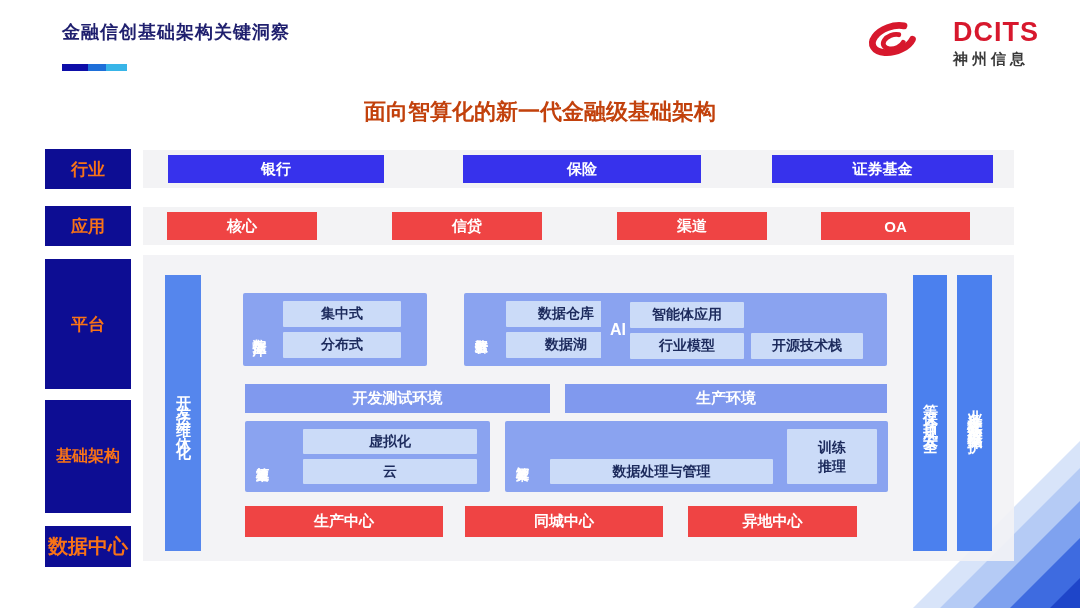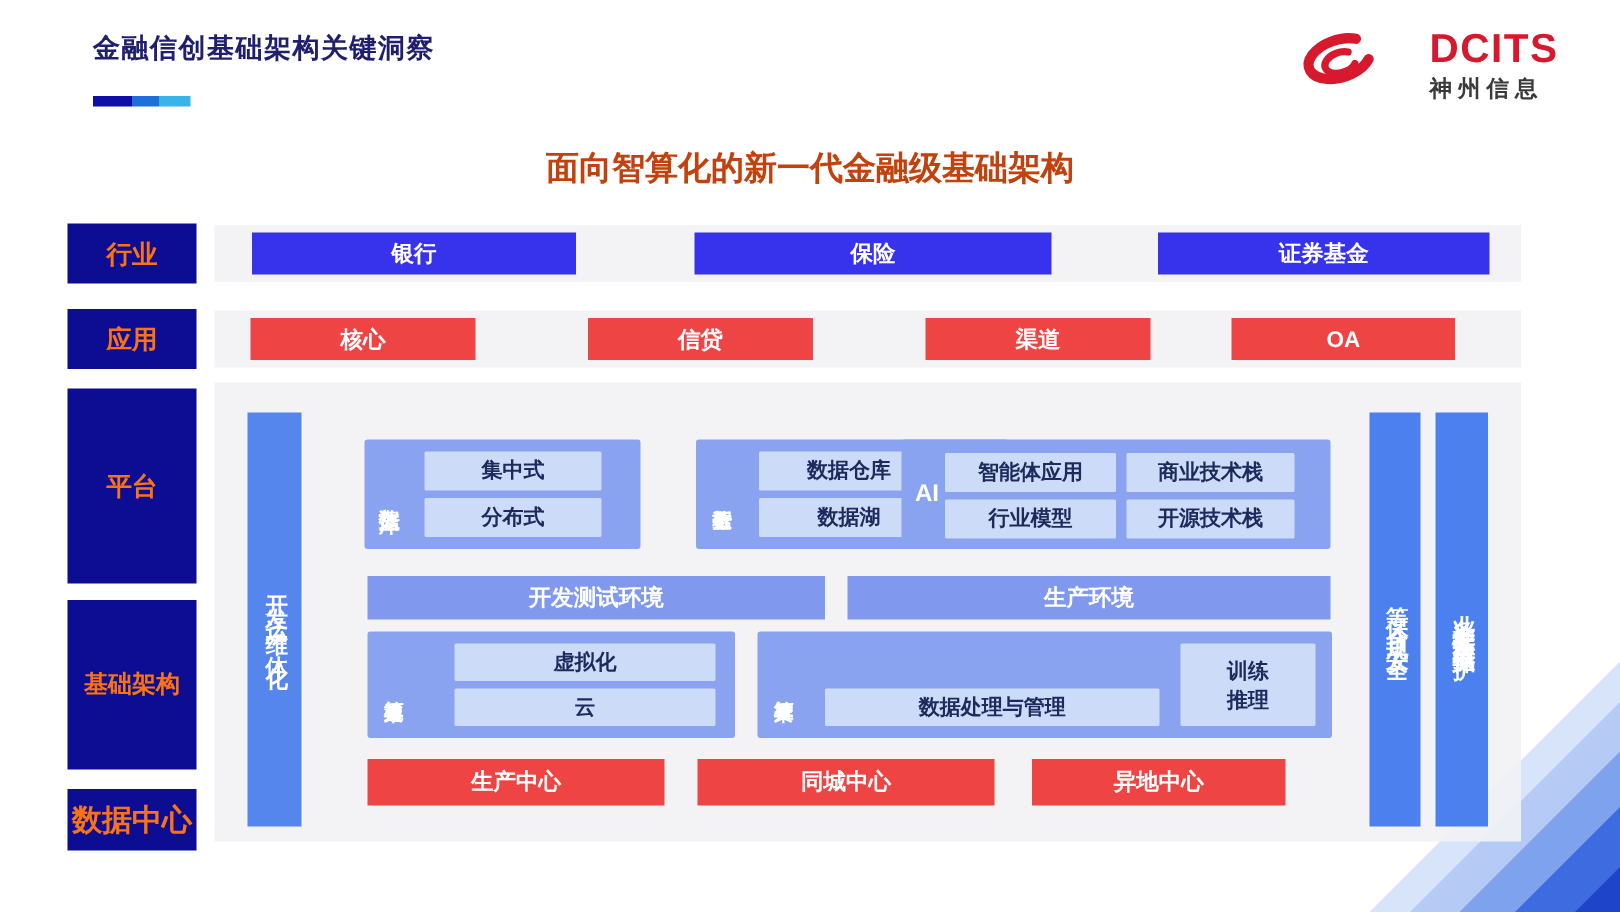--- a/index.html
+++ b/index.html
@@ -108,21 +108,20 @@
 
 <div class="abs group z2" style="left:442px;top:293px;width:208px;height:73px;margin-left:22px;">
   <div class="glabel vtext" style="font-size:13px;">数据分析</div>
   <div class="inner-box" style="left:42px;top:8px;width:120px;height:26px;">数据仓库</div>
   <div class="inner-box" style="left:42px;top:39px;width:120px;height:26px;">数据湖</div>
 </div>
 
 <div class="abs group z2" style="left:601px;top:293px;width:286px;height:73px;">
   <div class="glabel" style="font-size:16px;">AI</div>
   <div class="inner-box" style="left:29px;top:9px;width:114px;height:26px;">智能体应用</div>
-  <div class="inner-box" style="left:150px;top:9px;width:112px;height:26px;">商业技术栈</div>
   <div class="inner-box" style="left:29px;top:40px;width:114px;height:26px;">行业模型</div>
   <div class="inner-box" style="left:150px;top:40px;width:112px;height:26px;">开源技术栈</div>
 </div>
 
 <div class="abs btn peri z2" style="left:245px;top:384px;width:305px;height:29px;">开发测试环境</div>
 <div class="abs btn peri z2" style="left:565px;top:384px;width:322px;height:29px;">生产环境</div>
 
 <div class="abs group z2" style="left:245px;top:421px;width:245px;height:71px;">
   <div class="glabel vtext" style="font-size:13px;">通算框架</div>
   <div class="inner-box" style="left:58px;top:8px;width:174px;height:25px;">虚拟化</div>

